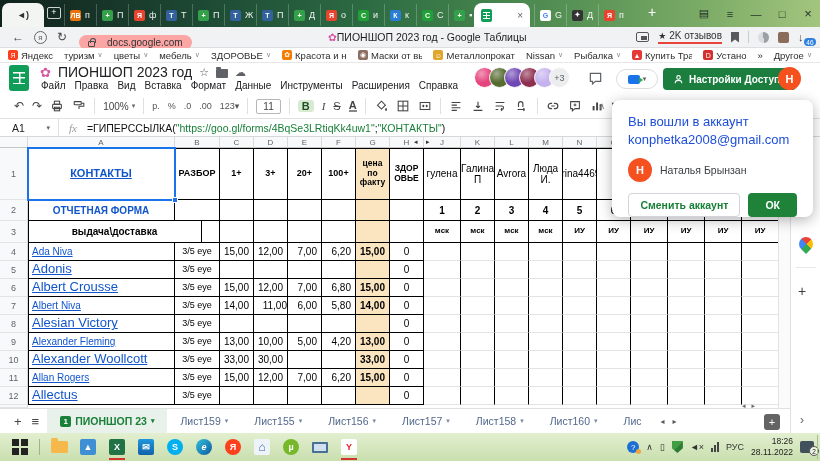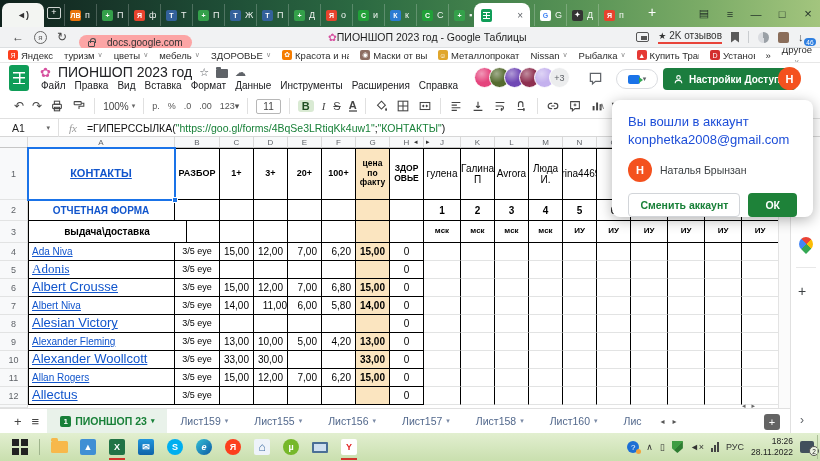--- a/index.html
+++ b/index.html
@@ -44,21 +44,21 @@
   .ext{width:11px;height:11px;background:#8a6d5a;border-radius:2px;}
   #dl{position:relative;font-size:11px;color:#444;width:14px;}
   #dl .badge{position:absolute;right:-4px;bottom:-3px;background:#2f7fe0;color:#fff;font-size:6.5px;border-radius:6px;padding:0.5px 2.5px;}
 
   
   #bmbar{position:absolute;left:0;top:48px;width:820px;height:15px;background:#fff;border-bottom:1px solid #e7e7e7;display:flex;align-items:center;gap:11px;padding:0 8px;overflow:hidden;}
   .bm{display:flex;align-items:center;gap:3px;font-size:9.5px;color:#2c2c2c;white-space:nowrap;}
   .bm .bicon{width:10px;height:10px;border-radius:2px;color:#fff;font-size:7px;display:flex;align-items:center;justify-content:center;flex:0 0 auto;}
   .bm .dd{color:#8a8a8a;font-size:7px;}
   .bm.trunc{max-width:86px;overflow:hidden;}
-  .bm.last{margin-left:auto;flex-direction:column;}
+  .bm.last{margin-left:auto;}
 
   
   #dochdr{position:absolute;left:0;top:63px;width:820px;height:31px;background:#fff;}
   #slogo{position:absolute;left:9px;top:2px;width:20px;height:26px;background:#0f9d58;border-radius:3px;}
   #slogo:before{content:"";position:absolute;left:4px;top:7px;width:12px;height:12px;
     background:linear-gradient(#fff,#fff) 0 0/12px 1.5px no-repeat,linear-gradient(#fff,#fff) 0 5px/12px 1.5px no-repeat,linear-gradient(#fff,#fff) 0 10.5px/12px 1.5px no-repeat,linear-gradient(#fff,#fff) 5.5px 0/1.5px 12px no-repeat;}
   #doctitle{position:absolute;left:40px;top:1px;font-size:14px;color:#202124;display:flex;align-items:center;gap:7px;}
   #doctitle .fl{color:#d6519f;font-size:13px;}
   #doctitle .gico{color:#5f6368;font-size:11px;}
   .minifolder{width:12px;height:9px;background:#5f6368;border-radius:1px;position:relative;top:1px;}
@@ -551,21 +551,21 @@
       <div class="cell " style="left: 424px; width: 37px; top: 63px; height: 21px; font-weight: bold; font-size: 10px;">1</div>
       <div class="cell " style="left: 461px; width: 34px; top: 63px; height: 21px; font-weight: bold; font-size: 10px;">2</div>
       <div class="cell " style="left: 495px; width: 34px; top: 63px; height: 21px; font-weight: bold; font-size: 10px;">3</div>
       <div class="cell " style="left: 529px; width: 34px; top: 63px; height: 21px; font-weight: bold; font-size: 10px;">4</div>
       <div class="cell " style="left: 563px; width: 34px; top: 63px; height: 21px; font-weight: bold; font-size: 10px;">5</div>
       <div class="cell " style="left: 597px; width: 34px; top: 63px; height: 21px; font-weight: bold; font-size: 10px;">6</div>
       <div class="cell " style="left: 631px; width: 37px; top: 63px; height: 21px; font-weight: bold; font-size: 10px;"></div>
       <div class="cell " style="left: 668px; width: 37px; top: 63px; height: 21px; font-weight: bold; font-size: 10px;"></div>
       <div class="cell " style="left: 705px; width: 37px; top: 63px; height: 21px; font-weight: bold; font-size: 10px;"></div>
       <div class="cell " style="left: 742px; width: 37px; top: 63px; height: 21px; font-weight: bold; font-size: 10px;"></div>
-      <div class="cell " style="left: 28px; width: 159px; top: 84px; height: 22px; font-weight: bold; font-size: 10px;">выдача\доставка</div>
+      <div class="cell " style="left: 28px; width: 174px; top: 84px; height: 22px; font-weight: bold; font-size: 10px;">выдача\доставка</div>
       <div class="cell " style="left: 175px; width: 45px; top: 84px; height: 22px;"></div>
       <div class="cell " style="left: 220px; width: 34px; top: 84px; height: 22px;"></div>
       <div class="cell " style="left: 254px; width: 34px; top: 84px; height: 22px;"></div>
       <div class="cell " style="left: 288px; width: 34px; top: 84px; height: 22px;"></div>
       <div class="cell " style="left: 322px; width: 34px; top: 84px; height: 22px;"></div>
       <div class="cell tan" style="left: 356px; width: 34px; top: 84px; height: 22px;"></div>
       <div class="cell " style="left: 390px; width: 34px; top: 84px; height: 22px;"></div>
       <div class="cell " style="left: 424px; width: 37px; top: 84px; height: 22px; font-weight: bold; font-size: 8px;">мск</div>
       <div class="cell " style="left: 461px; width: 34px; top: 84px; height: 22px; font-weight: bold; font-size: 8px;">мск</div>
       <div class="cell " style="left: 495px; width: 34px; top: 84px; height: 22px; font-weight: bold; font-size: 8px;">мск</div>
@@ -587,21 +587,21 @@
       <div class="cell soft" style="left: 424px; width: 37px; top: 106px; height: 18px;"></div>
       <div class="cell soft" style="left: 461px; width: 34px; top: 106px; height: 18px;"></div>
       <div class="cell soft" style="left: 495px; width: 34px; top: 106px; height: 18px;"></div>
       <div class="cell soft" style="left: 529px; width: 34px; top: 106px; height: 18px;"></div>
       <div class="cell soft" style="left: 563px; width: 34px; top: 106px; height: 18px;"></div>
       <div class="cell soft" style="left: 597px; width: 34px; top: 106px; height: 18px;"></div>
       <div class="cell soft" style="left: 631px; width: 37px; top: 106px; height: 18px;"></div>
       <div class="cell soft" style="left: 668px; width: 37px; top: 106px; height: 18px;"></div>
       <div class="cell soft" style="left: 705px; width: 37px; top: 106px; height: 18px;"></div>
       <div class="cell soft" style="left: 742px; width: 37px; top: 106px; height: 18px;"></div>
-      <div class="cell lnk" style="left: 28px; width: 147px; top: 124px; height: 18px; justify-content: flex-start; padding-left: 4px; font-size: 13px; font-family: Liberation Serif, serif;">Adonis</div>
+      <div class="cell lnk" style="left: 28px; width: 147px; top: 124px; height: 18px; justify-content: flex-start; padding-left: 4px; font-size: 13px;">Adonis</div>
       <div class="cell " style="left: 175px; width: 45px; top: 124px; height: 18px; font-size: 9px;">3/5 eye</div>
       <div class="cell " style="left: 220px; width: 34px; top: 124px; height: 18px; justify-content: flex-end; padding-right: 4px;"></div>
       <div class="cell " style="left: 254px; width: 34px; top: 124px; height: 18px; justify-content: flex-end; padding-right: 4px;"></div>
       <div class="cell " style="left: 288px; width: 34px; top: 124px; height: 18px; justify-content: flex-end; padding-right: 4px;"></div>
       <div class="cell " style="left: 322px; width: 34px; top: 124px; height: 18px; justify-content: flex-end; padding-right: 4px;"></div>
       <div class="cell tan" style="left: 356px; width: 34px; top: 124px; height: 18px; justify-content: flex-end; padding-right: 4px; font-weight: bold;"></div>
       <div class="cell " style="left: 390px; width: 34px; top: 124px; height: 18px;">0</div>
       <div class="cell soft" style="left: 424px; width: 37px; top: 124px; height: 18px;"></div>
       <div class="cell soft" style="left: 461px; width: 34px; top: 124px; height: 18px;"></div>
       <div class="cell soft" style="left: 495px; width: 34px; top: 124px; height: 18px;"></div>

